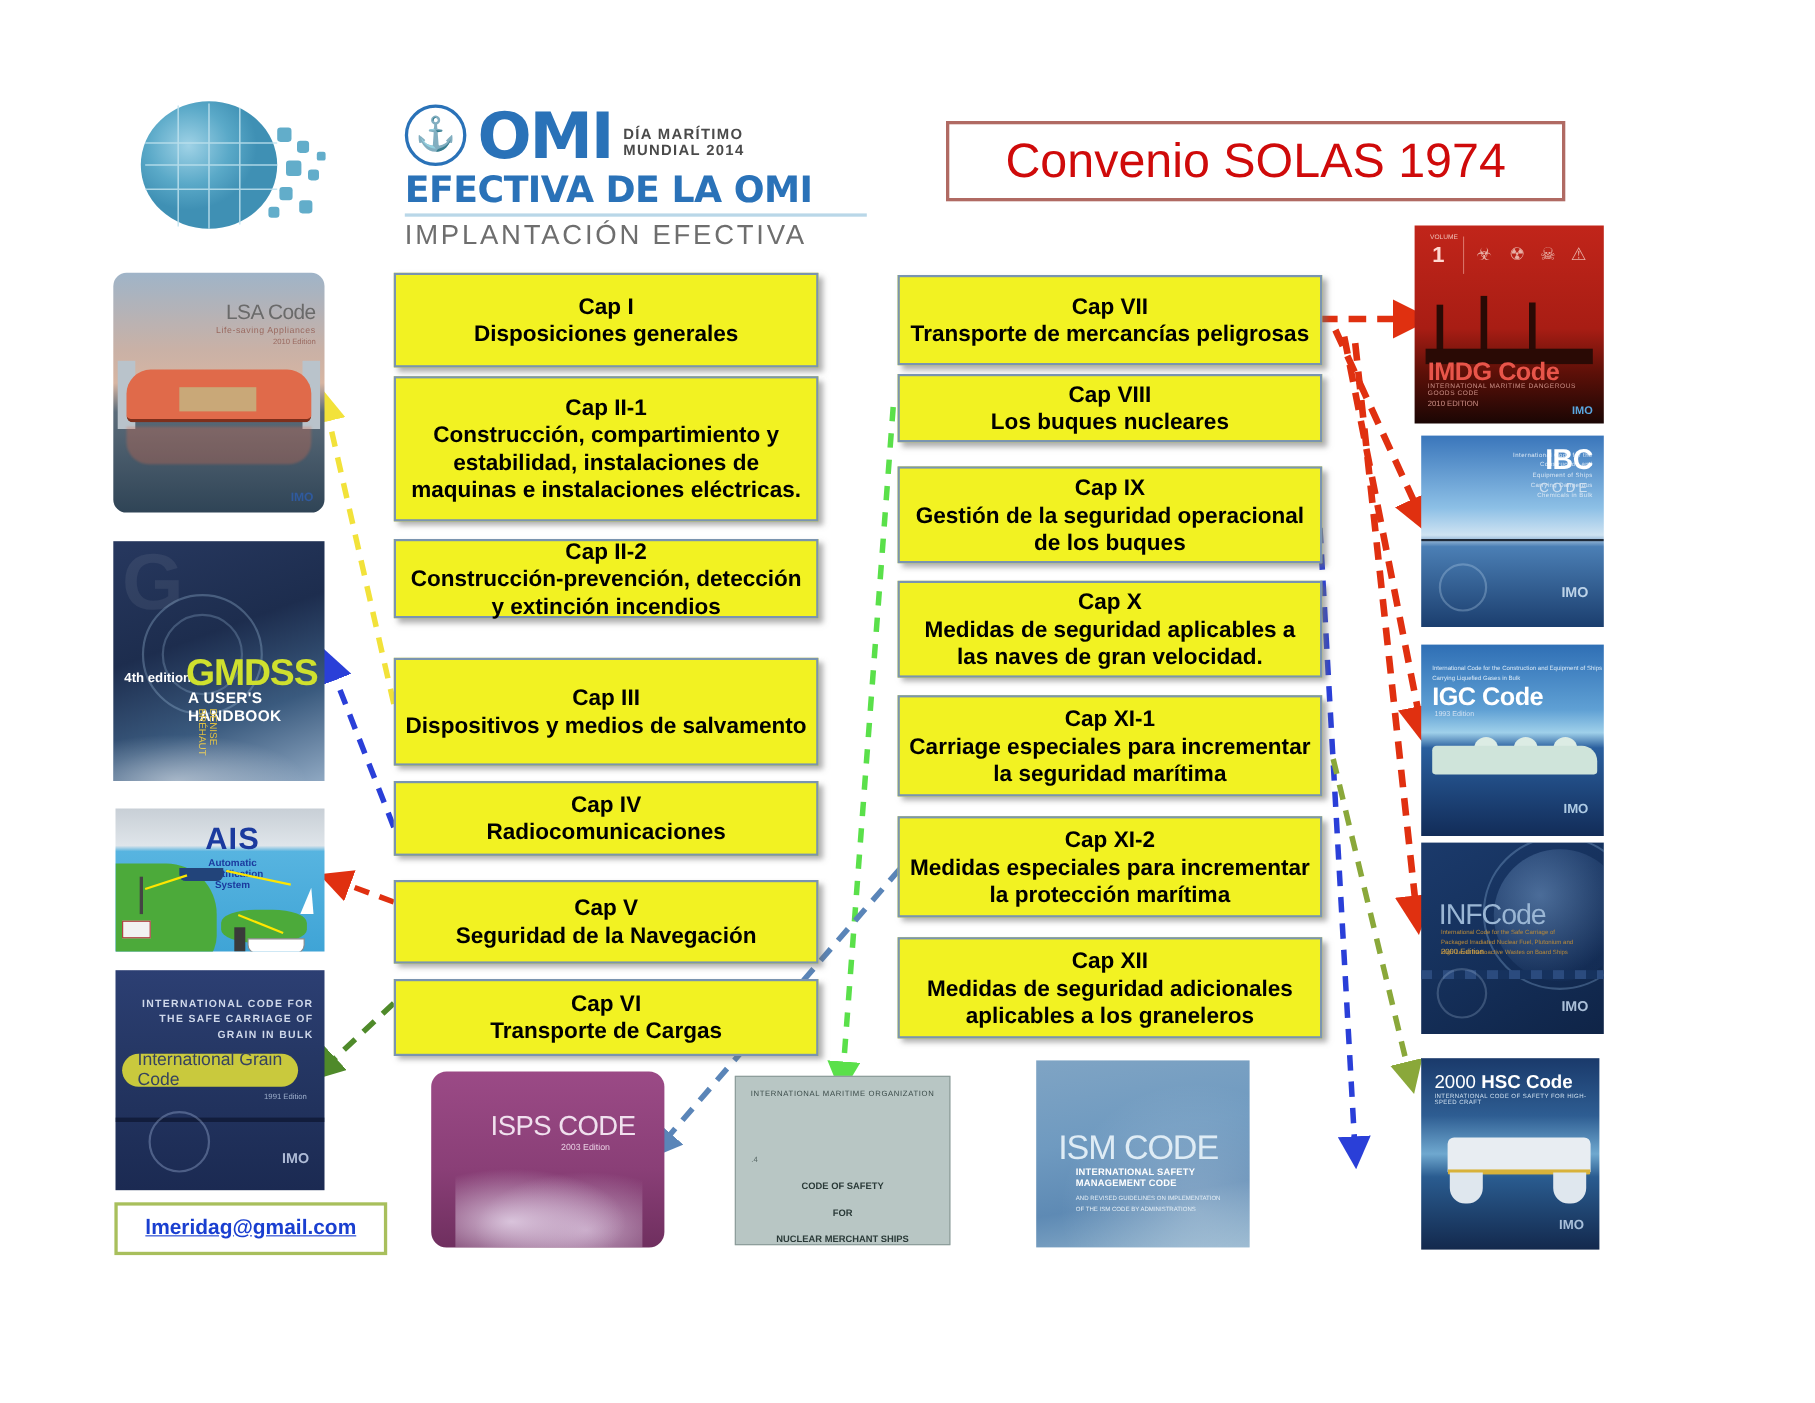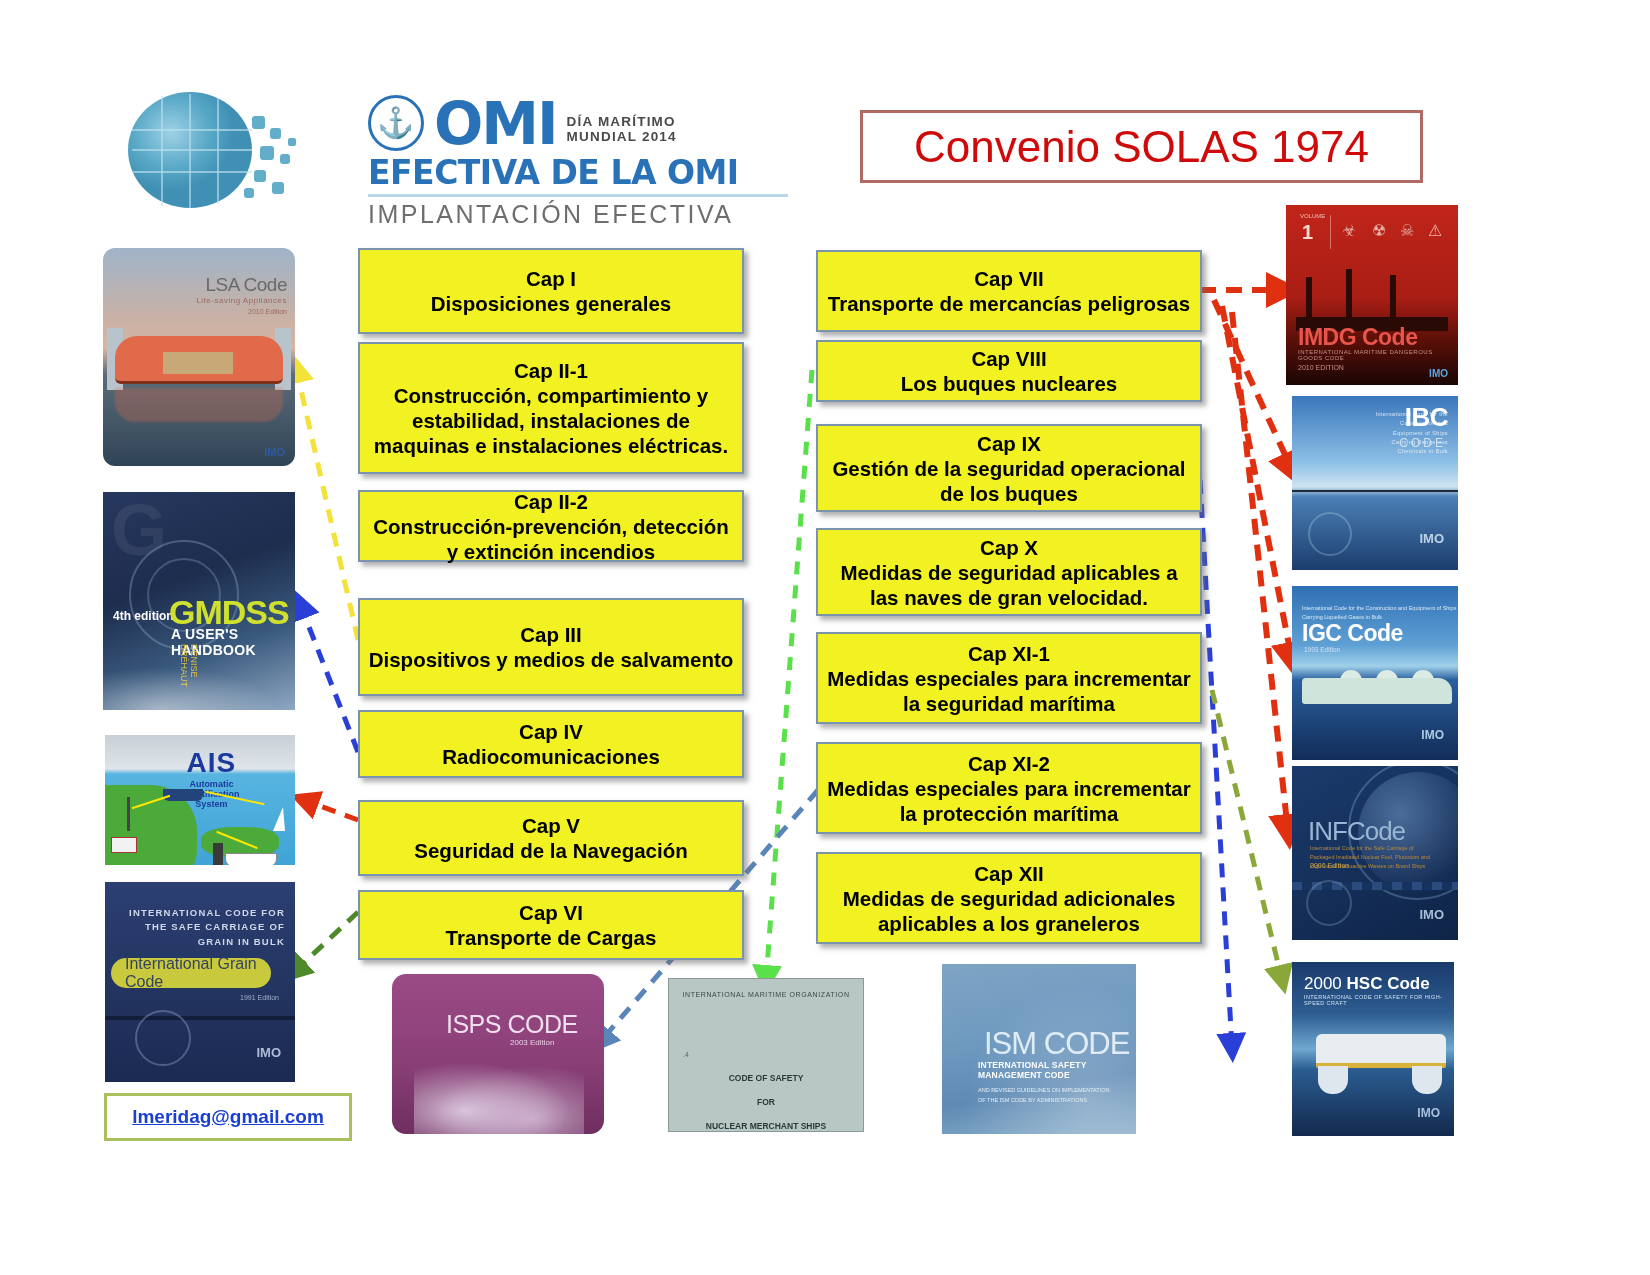--- a/index.html
+++ b/index.html
@@ -209,21 +209,21 @@
   
   .nuke { background:#b8c6c4; border:1px solid #8a9a98; }
   .nuke .org { position:absolute; left:0; right:0; top:12px; text-align:center; font-size:7px; color:#3a4a48; letter-spacing:0.6px;}
   .nuke .l1 { position:absolute; left:0; right:0; top:94px; text-align:center; font-size:8.5px; font-weight:bold; color:#2a3a38;}
   .nuke .l2 { position:absolute; left:0; right:0; top:118px; text-align:center; font-size:8.5px; font-weight:bold; color:#2a3a38;}
   .nuke .l3 { position:absolute; left:0; right:0; top:142px; text-align:center; font-size:8.5px; font-weight:bold; color:#2a3a38;}
   .nuke .mark { position:absolute; left:14px; top:72px; font-size:7px; color:#5a6a68;}
 
   
   .ism { background: linear-gradient(170deg,#7fa4c4 0%,#6f9ac0 40%,#5e8ab4 70%,#8fb2cc 100%); }
-  .ism .big { position:absolute; left:42px; top:62px; font-size:31px; font-weight:bold; color:#ffffff; letter-spacing:-1px;}
+  .ism .big { position:absolute; left:20px; top:62px; font-size:31px; font-weight:bold; color:#ffffff; letter-spacing:-1px;}
   .ism .big span { font-weight:normal; color:#dfecf5;}
   .ism .sub { position:absolute; left:36px; top:96px; font-size:8.5px; font-weight:bold; color:#ffffff; letter-spacing:0.2px;}
   .ism .sub2 { position:absolute; left:36px; top:122px; font-size:5.5px; color:#e4eef6; line-height:1.8;}
   .ism .shade { position:absolute; left:0; top:0; width:100%; height:100%;
       background: radial-gradient(ellipse at 75% 80%, rgba(255,255,255,0.25), rgba(255,255,255,0) 60%); }
 
   
   .email-box {
     position:absolute; left:104px; top:1093px; width:248px; height:48px;
     border:3px solid #a8bf5c; background:#ffffff;
@@ -382,21 +382,21 @@
     <span class="desc">Gestión de la seguridad operacional de los buques</span>
   </div>
 
   <div class="chapbox" style="left:816px; top:528px; width:386px; height:88px;">
     <span class="cap">Cap X</span>
     <span class="desc">Medidas de seguridad aplicables a las naves de gran velocidad.</span>
   </div>
 
   <div class="chapbox" style="left:816px; top:632px; width:386px; height:92px;">
     <span class="cap">Cap XI-1</span>
-    <span class="desc">Medidas especiales para incrementar la seguridad marítima</span>
+    <span class="desc">Carriage especiales para incrementar la seguridad marítima</span>
   </div>
 
   <div class="chapbox" style="left:816px; top:742px; width:386px; height:92px;">
     <span class="cap">Cap XI-2</span>
     <span class="desc">Medidas especiales para incrementar la protección marítima</span>
   </div>
 
   <div class="chapbox" style="left:816px; top:852px; width:386px; height:92px;">
     <span class="cap">Cap XII</span>
     <span class="desc">Medidas de seguridad adicionales aplicables a los graneleros</span>

